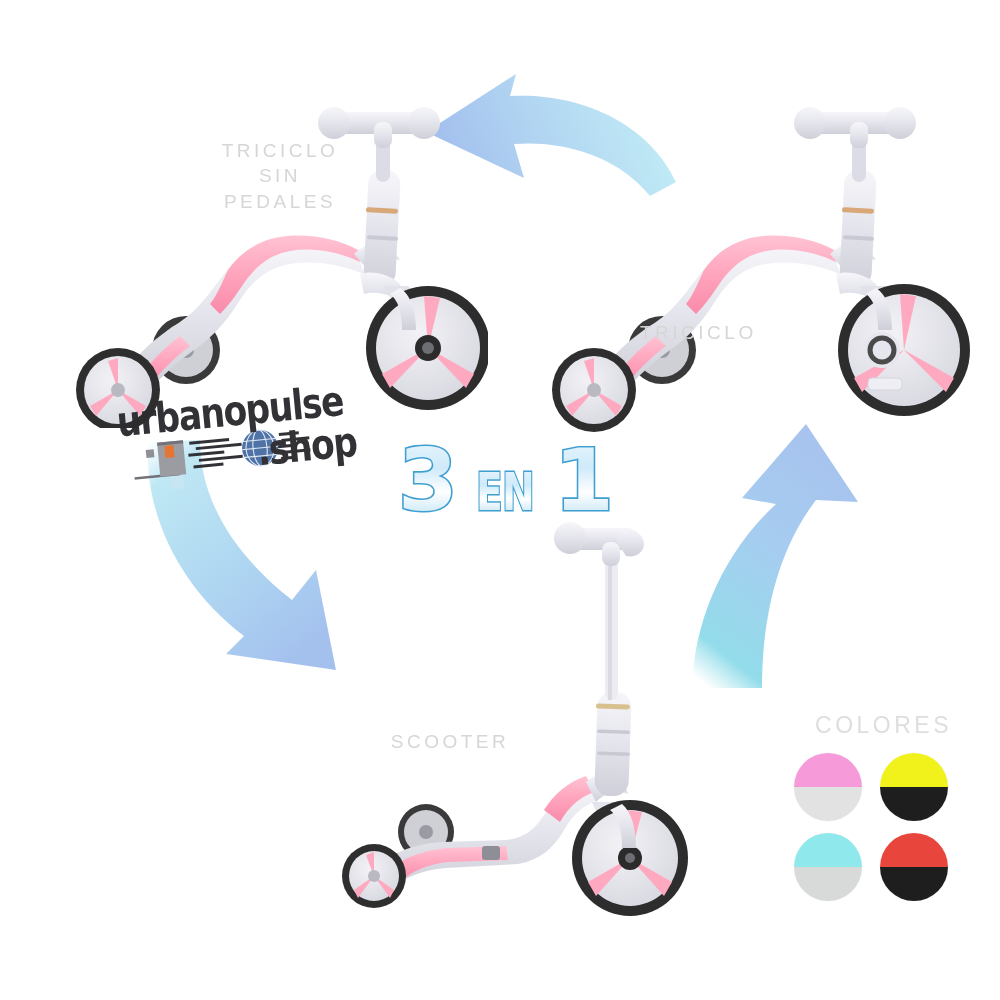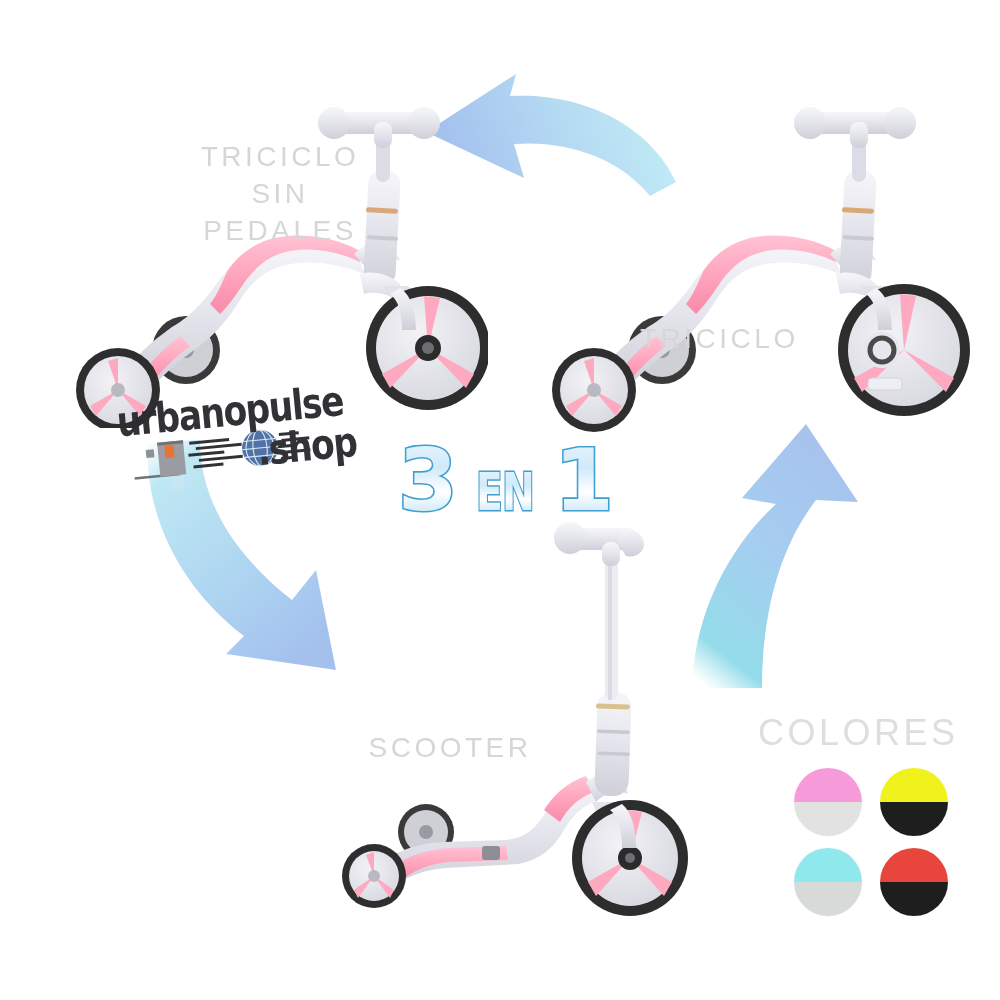--- a/index.html
+++ b/index.html
@@ -15,41 +15,41 @@
   #canvas {
     position: relative;
     width: 1000px; height: 1000px;
     background: #ffffff;
   }
 
   
   .mode-label {
     position: absolute;
     color: #d6d6d6;
-    font-size: 28px;
+    font-size: 19px;
     letter-spacing: 3.5px;
     font-weight: 400;
     text-align: center;
     line-height: 1.33;
     white-space: pre-line;
     user-select: none;
   }
   #label-trike-nopedals { left: 150px; top: 138px; width: 260px; }
   #label-trike          { left: 640px; top: 320px; width: 220px; text-align: left; }
   #label-scooter        { left: 320px; top: 710px; width: 260px; margin-top: 19px; }
 
   
   #colores-block {
     position: absolute;
     left: 758px; top: 712px;
     width: 200px;
   }
   #colores-title {
     color: #dedede;
-    font-size: 36px;
+    font-size: 23px;
     letter-spacing: 3.5px;
     text-align: right;
     padding-right: 6px;
     user-select: none;
   }
   #swatch-grid {
     margin-top: 14px;
     display: grid;
     grid-template-columns: 72px 72px;
     grid-template-rows: 72px 72px;

